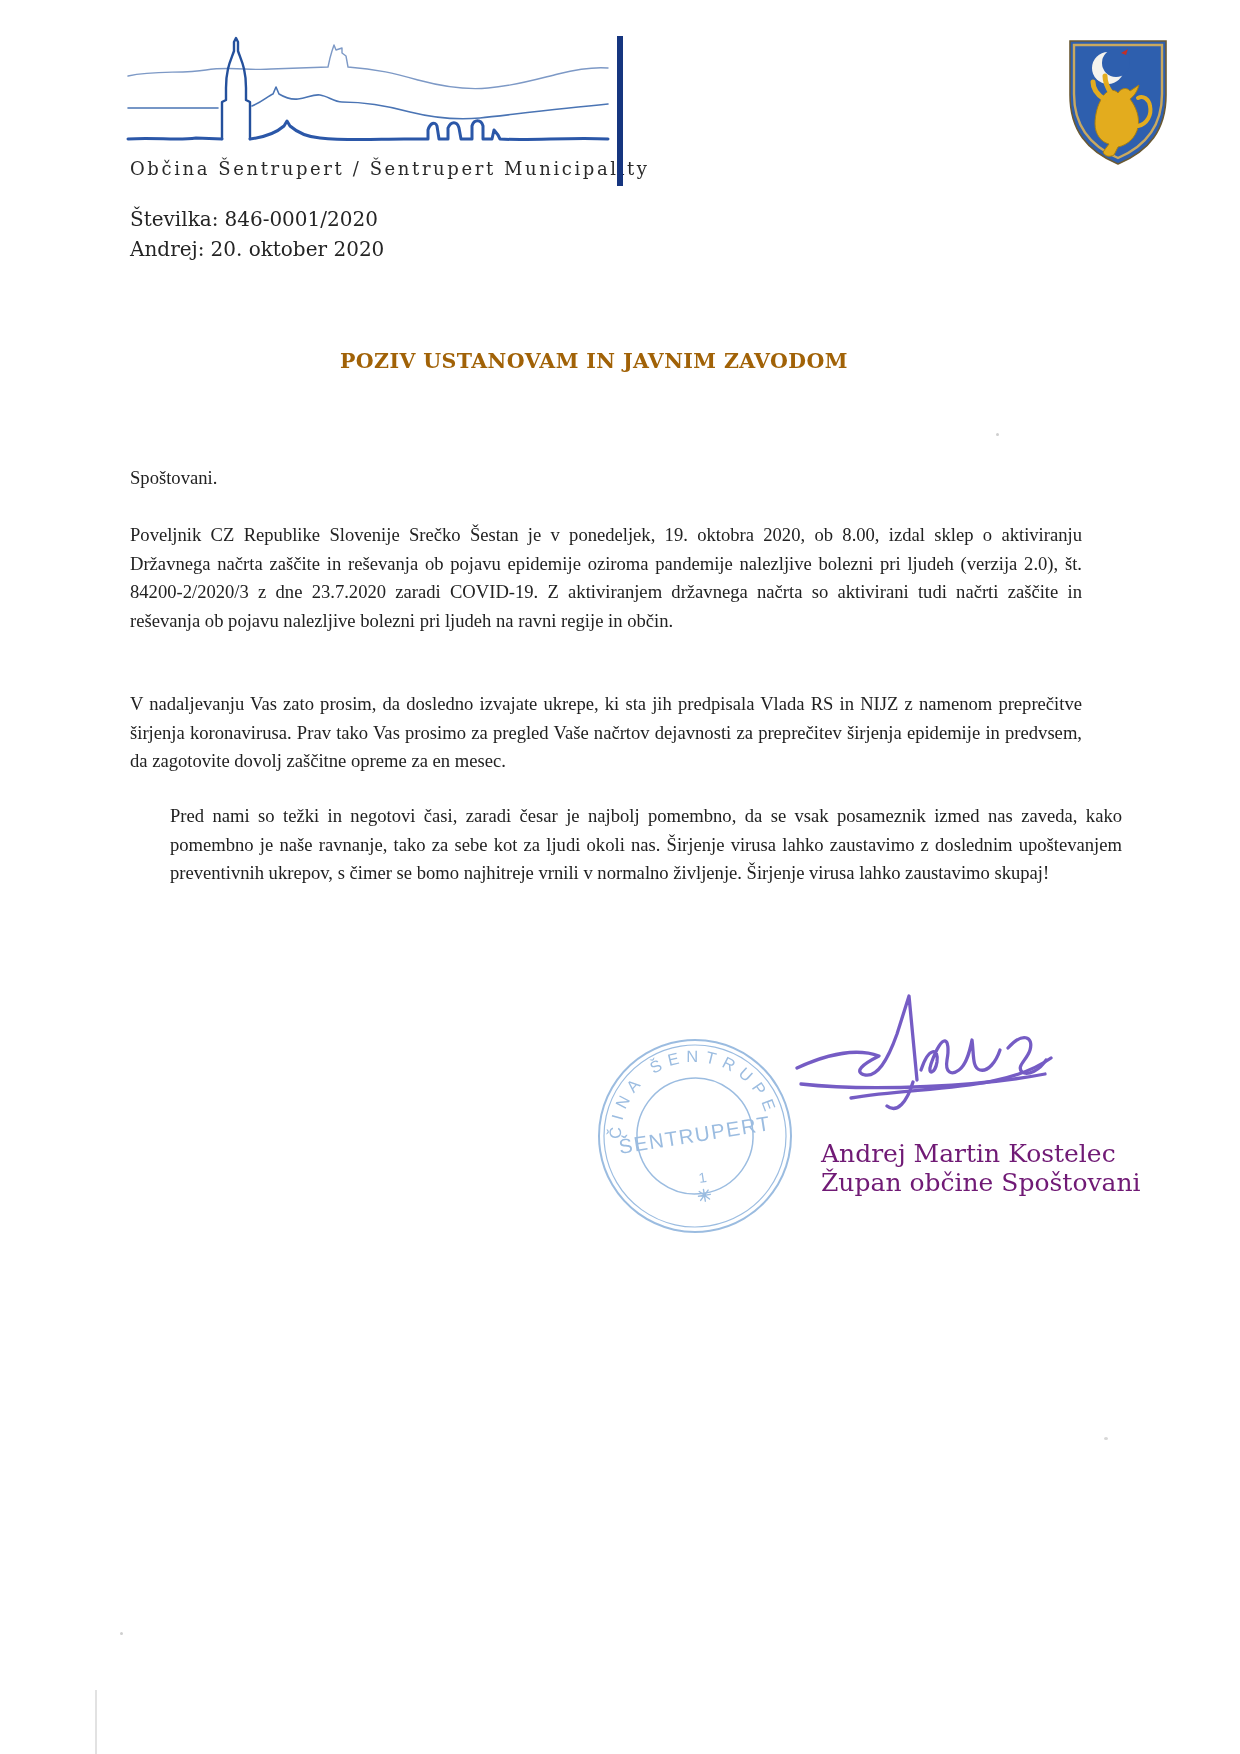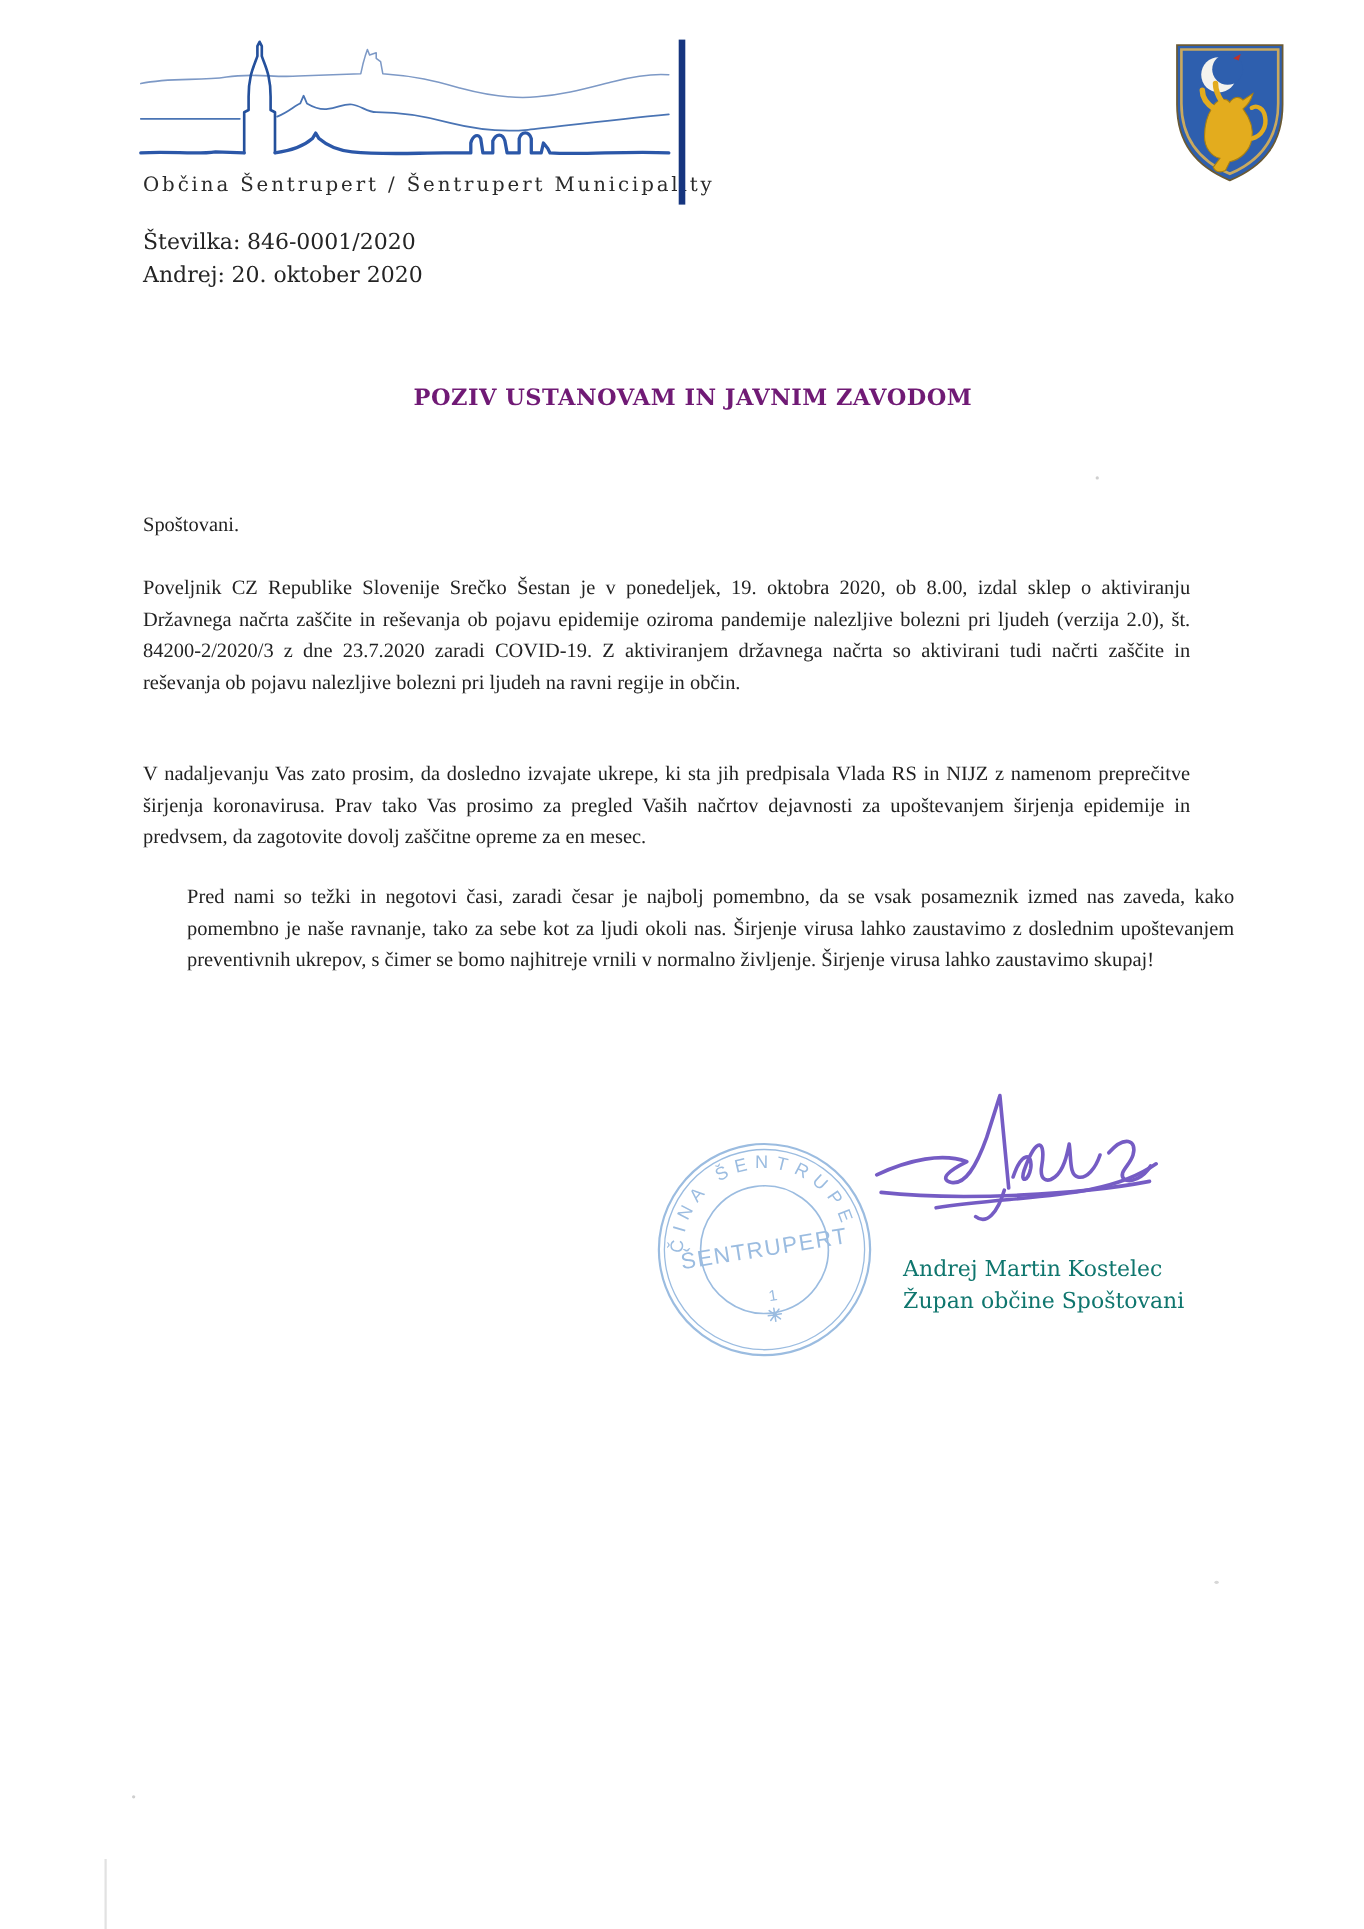--- a/index.html
+++ b/index.html
@@ -20,36 +20,35 @@
   }
   .logo-bar{position:absolute;left:617px;top:36px;width:6px;height:150px;background:#16357f;}
   .crest{position:absolute;left:1062px;top:36px;width:112px;height:132px;}
   .meta{position:absolute;left:130px;top:204px;font-size:20px;line-height:30px;}
   .meta .row span{display:inline;}
   .meta .lbl{margin-right:6px;}
   
   .title{
     position:absolute;left:340px;top:349px;
     font-size:20.5px;font-weight:700;letter-spacing:.4px;white-space:nowrap;
-    color:#701a75;
-    margin-left:36px;
+    color:#a16207;
   }
   
   .bodytext{position:absolute;left:130px;width:952px;font-size:18.6px;line-height:28.5px;text-align:justify;color:#222;font-family:Liberation Serif, serif;}
   .salutation{top:464px;text-align:left;}
   .p1{top:521px;}
   .p2{top:690px;}
   .p3{top:802px;margin-left:40px;}
   .closing{top:964px;font-weight:700;letter-spacing:.2px;}
   
   .stamp{position:absolute;left:595px;top:1036px;width:200px;height:200px;opacity:.82;}
   .stamp text{fill:#86aeda;font-family:"Liberation Sans","DejaVu Sans",sans-serif;}
   
   .signature{position:absolute;left:793px;top:988px;width:262px;height:148px;}
-  .sig-block{position:absolute;left:821px;top:1139px;font-size:20px;line-height:29px;color:#0f766e;}
+  .sig-block{position:absolute;left:821px;top:1139px;font-size:25px;line-height:29px;color:#701a75;}
   
   .speck{position:absolute;border-radius:50%;background:#cfcfcf;}
   .speck.a{left:996px;top:433px;width:3px;height:3px;}
   .speck.b{left:1104px;top:1437px;width:4px;height:3px;background:#d7d7d7;}
   .speck.c{left:120px;top:1632px;width:3px;height:3px;}
   .edge-line{position:absolute;left:95px;top:1690px;width:2px;height:64px;background:#e2e2e2;}
 </style>
 </head>
 <body>
 
@@ -102,21 +101,21 @@
     </div>
     <div class="row">
       <span class="lbl">Andrej:</span><span>20. oktober 2020</span>
     </div>
   </div>
 
   <div class="title">POZIV USTANOVAM IN JAVNIM ZAVODOM</div>
 
   <div class="bodytext salutation">Spoštovani.</div>
   <div class="bodytext p1">Poveljnik CZ Republike Slovenije Srečko Šestan je v ponedeljek, 19. oktobra 2020, ob 8.00, izdal sklep o aktiviranju Državnega načrta zaščite in reševanja ob pojavu epidemije oziroma pandemije nalezljive bolezni pri ljudeh (verzija 2.0), št. 84200-2/2020/3 z dne 23.7.2020 zaradi COVID-19. Z aktiviranjem državnega načrta so aktivirani tudi načrti zaščite in reševanja ob pojavu nalezljive bolezni pri ljudeh na ravni regije in občin.</div>
-  <div class="bodytext p2">V nadaljevanju Vas zato prosim, da dosledno izvajate ukrepe, ki sta jih predpisala Vlada RS in NIJZ z namenom preprečitve širjenja koronavirusa. Prav tako Vas prosimo za pregled Vaših načrtov dejavnosti za upoštevanjem širjenja epidemije in predvsem, da zagotovite dovolj zaščitne opreme za en mesec.</div>
+  <div class="bodytext p2">V nadaljevanju Vas zato prosim, da dosledno izvajate ukrepe, ki sta jih predpisala Vlada RS in NIJZ z namenom preprečitve širjenja koronavirusa. Prav tako Vas prosimo za pregled Vaše načrtov dejavnosti za preprečitev širjenja epidemije in predvsem, da zagotovite dovolj zaščitne opreme za en mesec.</div>
   <div class="bodytext p3">Pred nami so težki in negotovi časi, zaradi česar je najbolj pomembno, da se vsak posameznik izmed nas zaveda, kako pomembno je naše ravnanje, tako za sebe kot za ljudi okoli nas. Širjenje virusa lahko zaustavimo z doslednim upoštevanjem preventivnih ukrepov, s čimer se bomo najhitreje vrnili v normalno življenje. Širjenje virusa lahko zaustavimo skupaj!</div>
 
   <svg class="stamp" viewBox="0 0 200 200" aria-hidden="true">
     <g transform="rotate(-9 100 100)">
       <circle cx="100" cy="100" r="96" fill="none" stroke="#86aeda" stroke-width="2"></circle>
       <circle cx="100" cy="100" r="91" fill="none" stroke="#86aeda" stroke-width="1.2"></circle>
       <circle cx="100" cy="100" r="58" fill="none" stroke="#86aeda" stroke-width="1.5"></circle>
       <defs>
         <path id="stamp-arc" d="M 26,100 a 74,74 0 1 1 148,0"></path>
       </defs>

